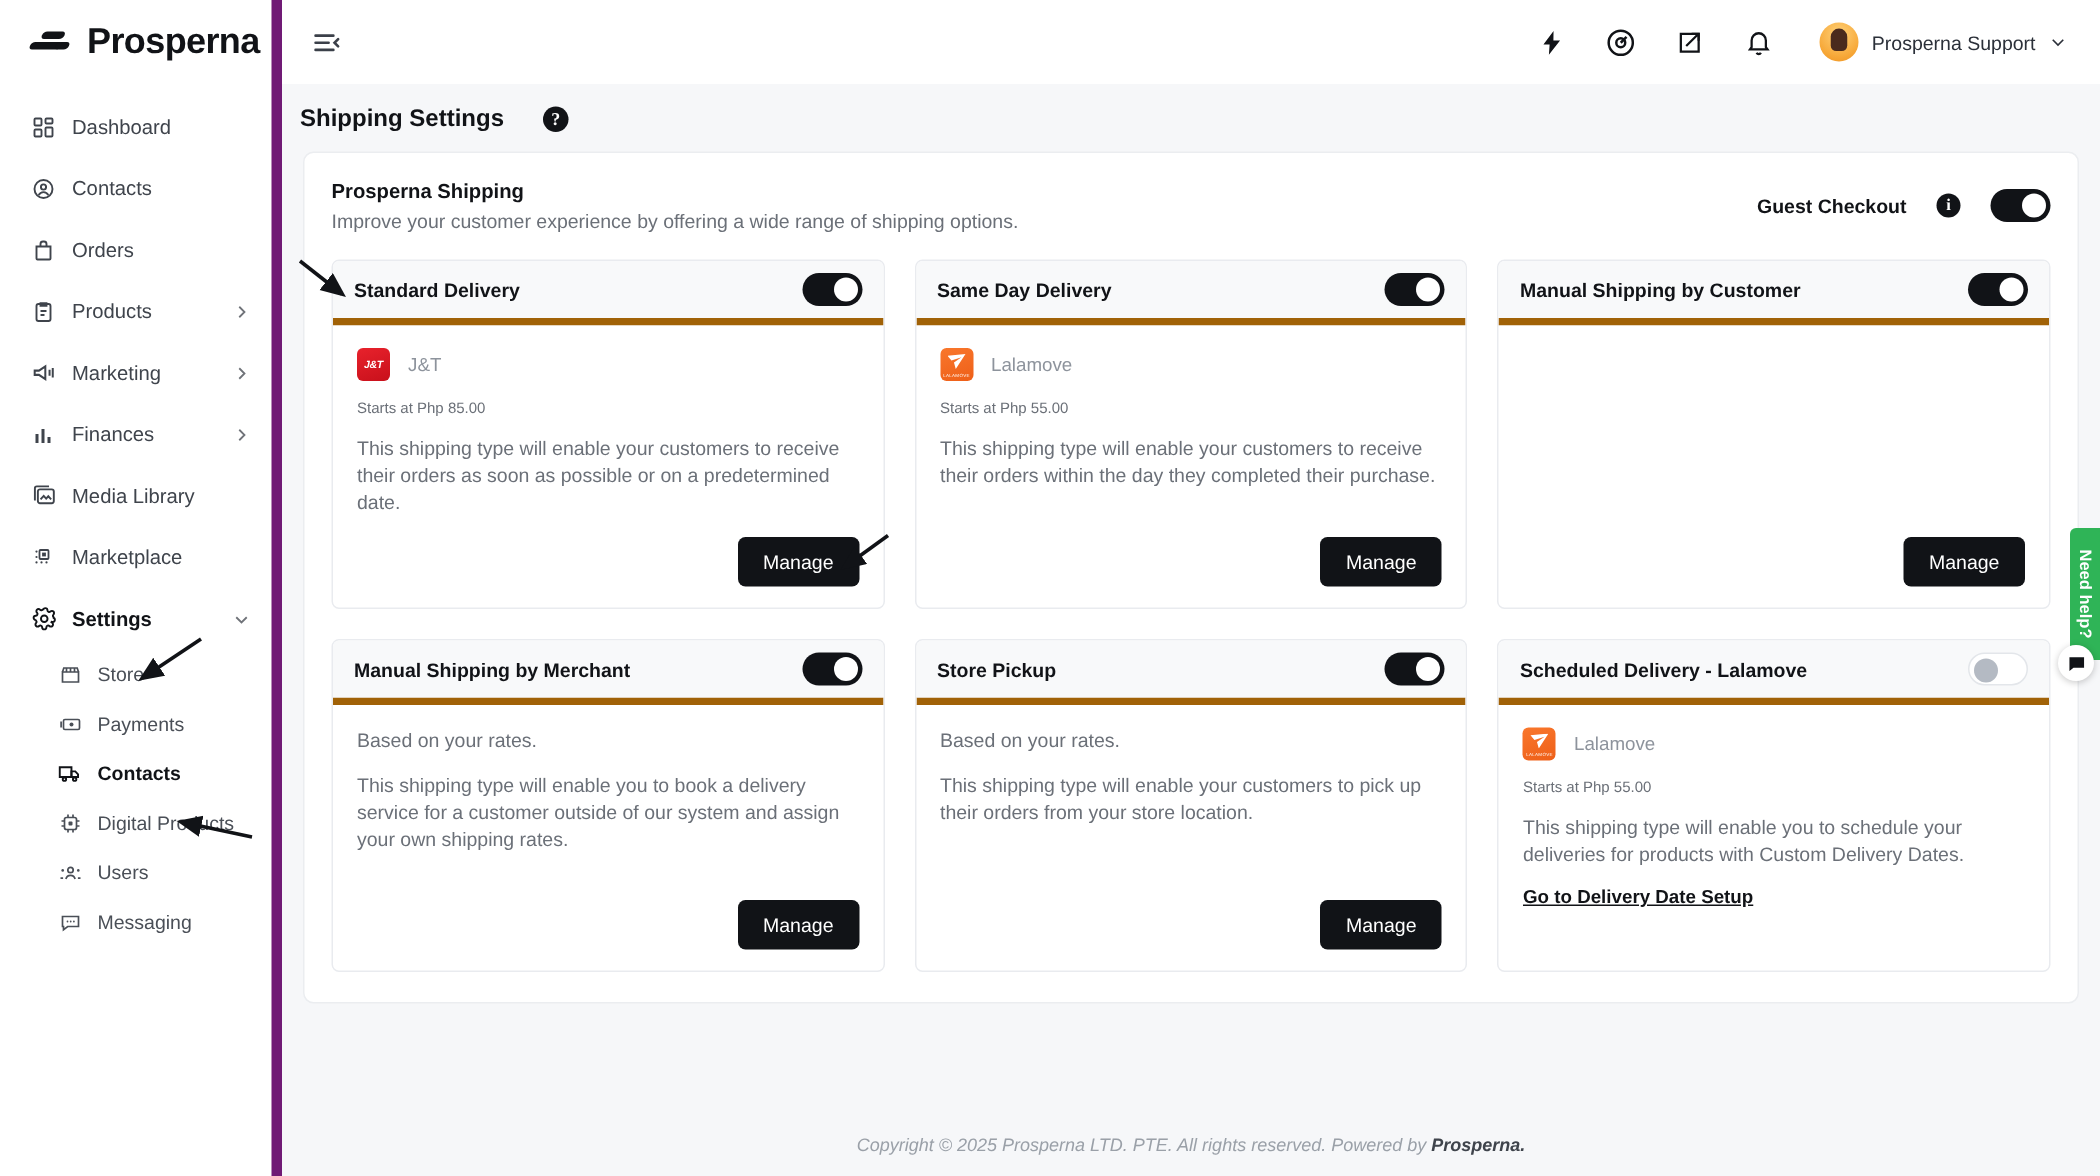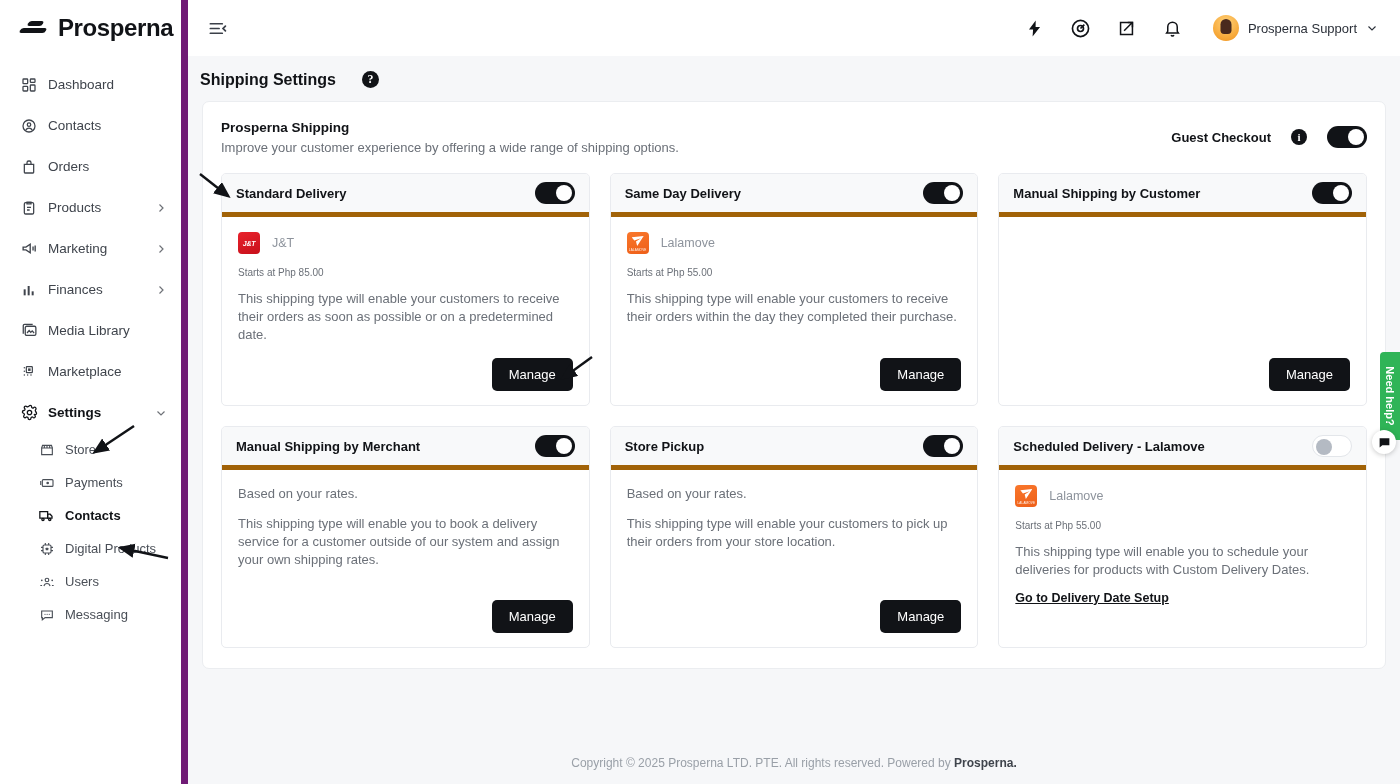--- a/index.html
+++ b/index.html
@@ -128,21 +128,21 @@
   }
   .card-foot { margin-top: auto; display: flex; justify-content: flex-end; padding-top: 14px; }
   .btn-manage {
     background: #111317; color: #fff; border: none; border-radius: 5px;
     font-size: 13px; font-weight: 400; padding: 9px 17px; cursor: pointer;
     font-family: "Liberation Sans", sans-serif;
   }
   .card.tall .card-body { min-height: 174px; justify-content: flex-end; }
   .card.r2 .card-body { min-height: 177px; }
 
-  .footer { margin-top: auto; text-align: center; padding: 18px 0 14px 0; font-size: 12px; color: #9aa0a8; }
+  .footer { margin-top: auto; text-align: center; padding: 18px 0 14px 0; font-size: 12px; color: #9aa0a8; font-style: italic; }
   .footer b { color: #3f444c; }
 
   
   .needhelp {
     position: absolute; right: 0; top: 352px; width: 20px; height: 88px;
     background: #2fb457; border-radius: 4px 0 0 4px; cursor: pointer;
     display: flex; align-items: center; justify-content: center;
   }
   .needhelp span {
     transform: rotate(90deg); white-space: nowrap; color: #fff;

